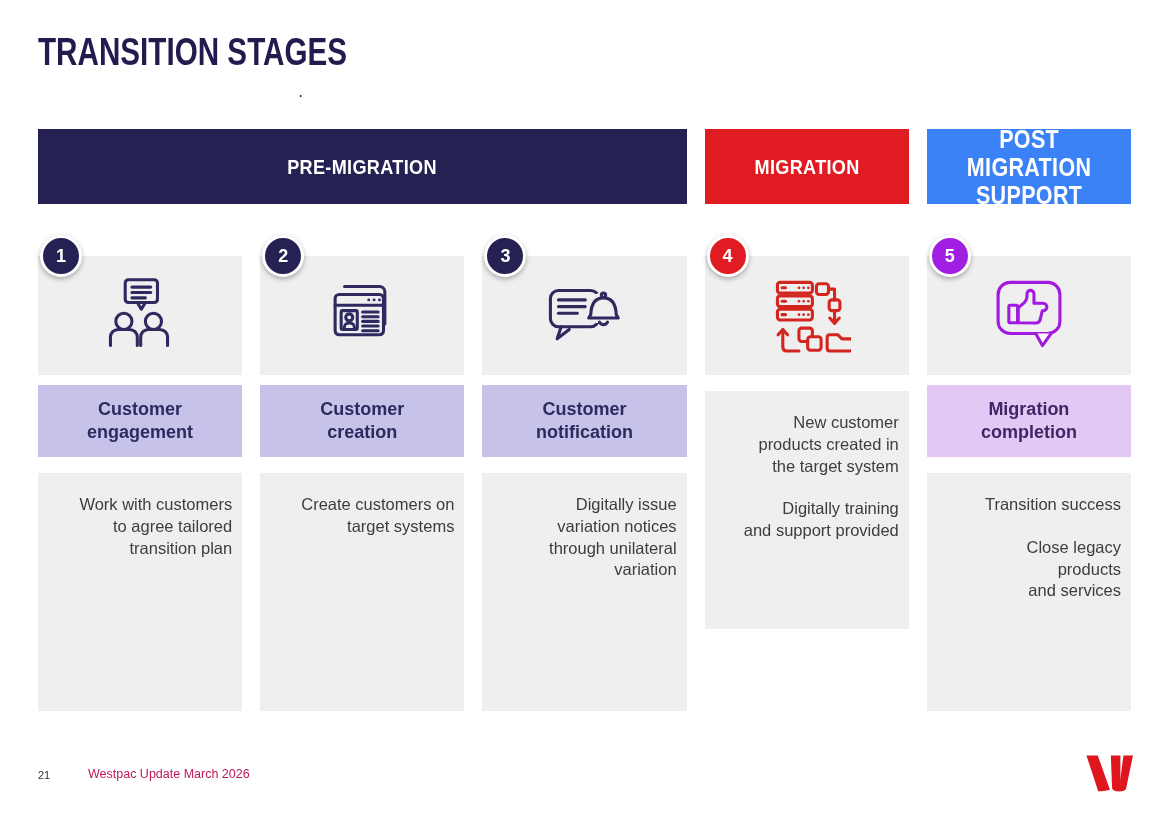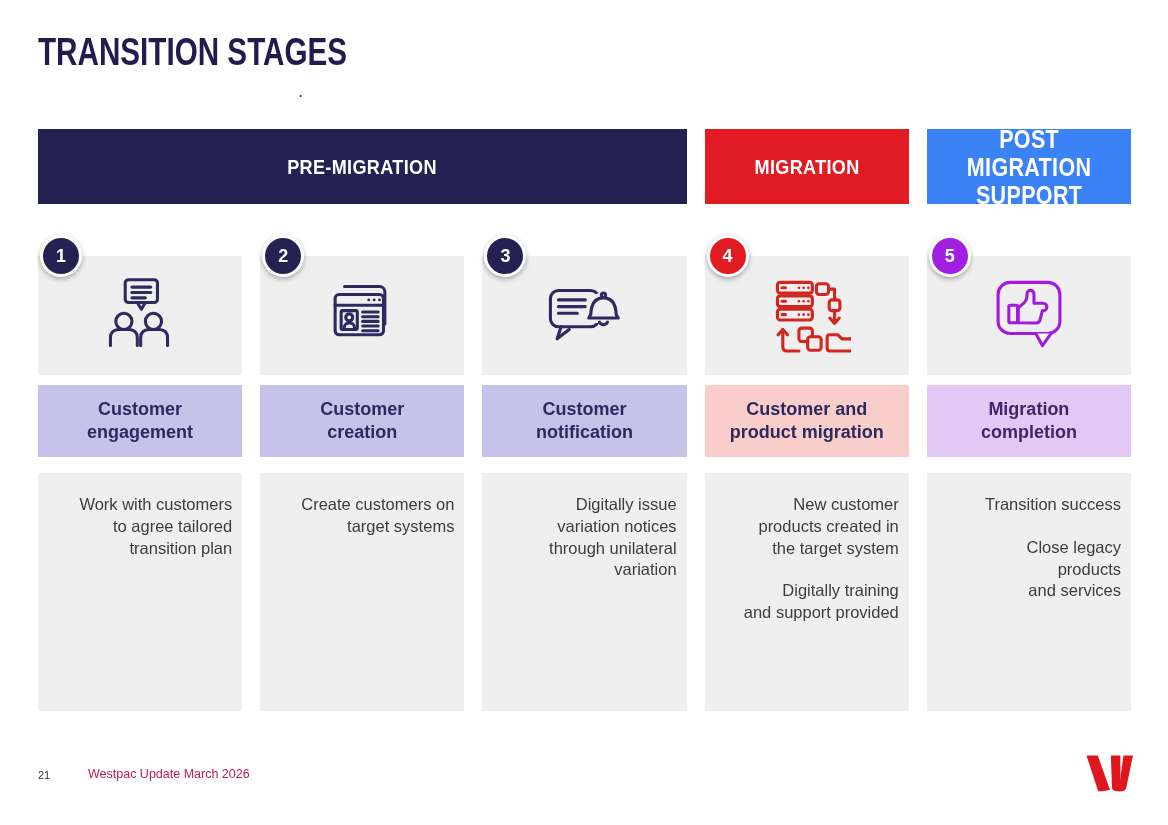--- a/index.html
+++ b/index.html
@@ -180,22 +180,20 @@
           <rect x="48.5" y="20" width="8" height="8" rx="2"></rect>
           <path d="M52.5 28 v9"></path>
           <path d="M49 33.5 L52.5 37.5 L56 33.5"></path>
           <path d="M26 58 h-9 q-3 0 -3 -3 v-13"></path>
           <path d="M10.5 46 L14 42 L17.5 46"></path>
           <rect x="26" y="41" width="10" height="10" rx="2"></rect>
           <rect x="32.5" y="47.5" width="10" height="10" rx="2" fill="#f0efef"></rect>
           <path d="M47 56 v-8 q0 -2 2 -2 h6 l3 3 h6 q2 0 2 2 v5 q0 2 -2 2 h-15 q-2 0 -2 -2 z"></path>
         </svg>
       </div>
-      <div class="label-box label-pink">Customer and
-product migration</div>
       <div class="desc-box">
         <p>New customer
 products created in
 the target system</p>
         <p>Digitally training
 and support provided</p>
       </div>
     </div>
 
     <div class="stage">

